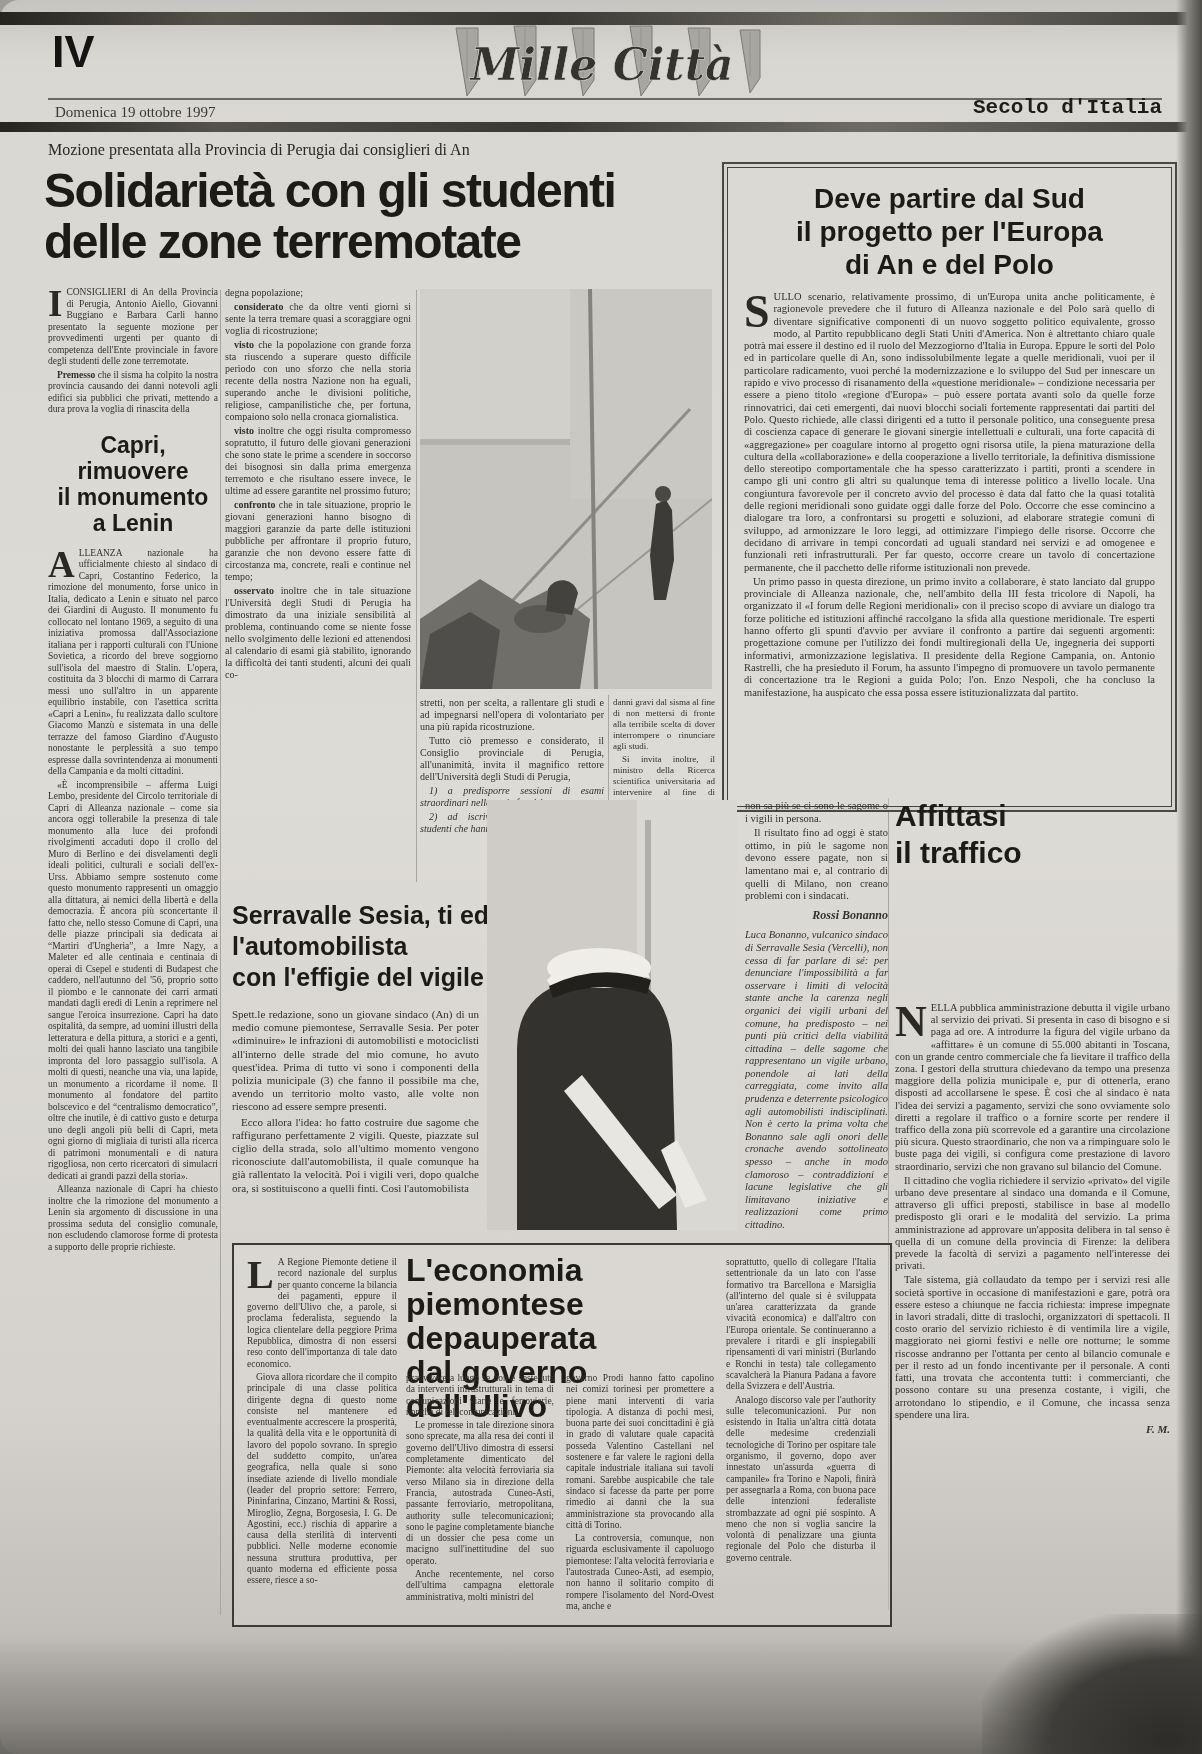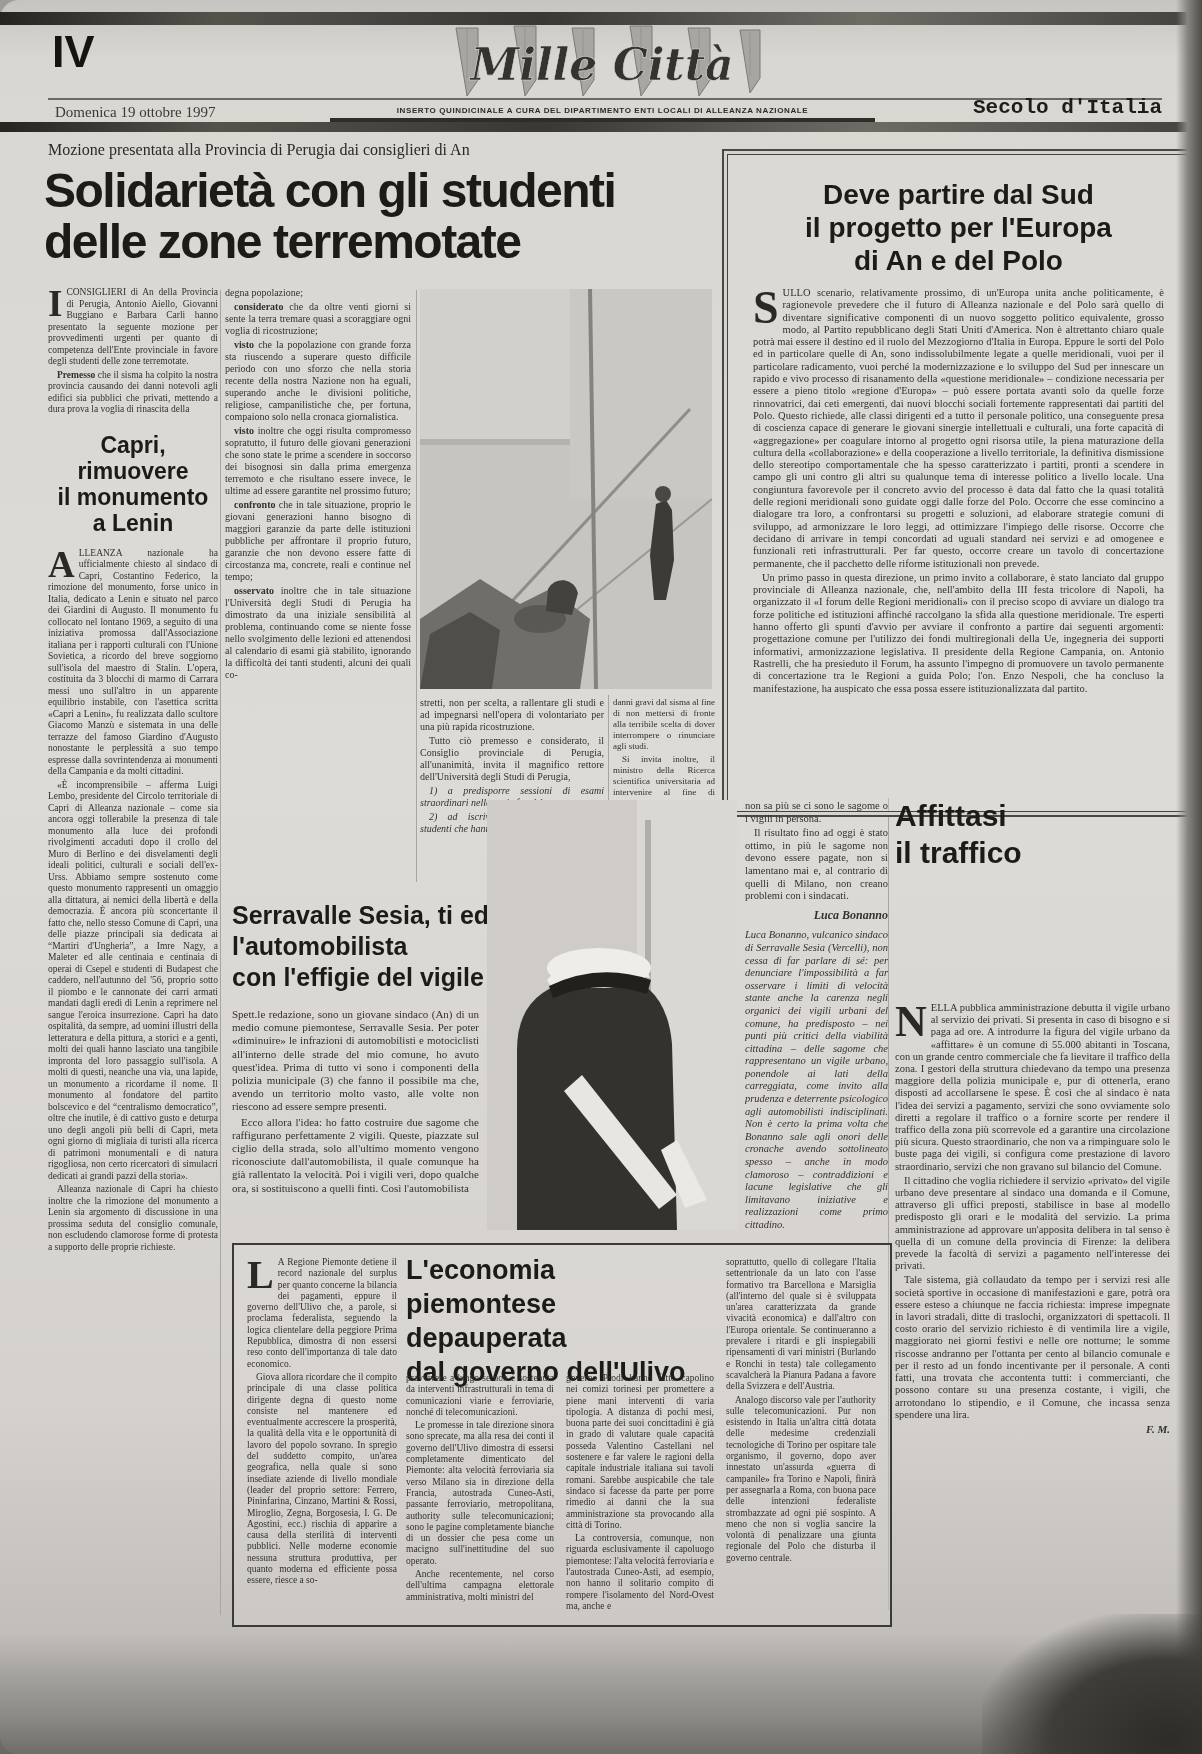--- a/index.html
+++ b/index.html
@@ -52,21 +52,20 @@
           <line x1="223" y1="4" x2="223" y2="54"></line>
         <line x1="281" y1="6" x2="281" y2="54"></line>
           <line x1="332" y1="8" x2="332" y2="52"></line>
       </g>
       <text x="184" y="56" text-anchor="middle" font-family="DejaVu Serif, serif" font-size="44" font-weight="bold" font-style="italic" fill="#35332f" stroke="#d8d6d1" stroke-width="0.6">Mille Città</text>
     </svg>
   </div>
 
   <div class="abs" style="left:48px;top:98px;width:1114px;height:2px;background:#6b6965;"></div>
   <div class="abs" style="left:55px;top:104px;font-size:15px;color:#3a3935;">Domenica 19 ottobre 1997</div>
-  <div class="abs" style="left:330px;top:106px;width:545px;text-align:center;font-family:'Liberation Sans',sans-serif;font-weight:bold;font-size:8px;letter-spacing:0.6px;color:#2c2b28;border-bottom:4px solid #2e2d2a;padding-bottom:3px;">INSERTO QUINDICINALE A CURA DEL DIPARTIMENTO ENTI LOCALI DI ALLEANZA NAZIONALE</div>
   <div class="abs" style="left:962px;top:96px;width:200px;text-align:right;font-family:Liberation Mono, monospace;font-weight:bold;font-size:21px;color:#1e1d1a;">Secolo d'Italia</div>
   <div class="abs band" style="left:0;top:122px;width:1202px;height:10px;"></div>
 
   <div class="abs" style="left:48px;top:141px;font-size:16px;color:#2a2925;">Mozione presentata alla Provincia di Perugia dai consiglieri di An</div>
   <div class="abs hl" style="left:44px;top:163px;font-size:48px;letter-spacing:-1.5px;">Solidarietà con gli studenti</div>
   <div class="abs hl" style="left:44px;top:214px;font-size:48px;letter-spacing:-1.5px;">delle zone terremotate</div>
 
   <div class="abs rule-v" style="left:220px;top:290px;height:1325px;"></div>
   <div class="abs rule-v" style="left:416px;top:290px;height:592px;"></div>
   <div class="abs rule-v" style="left:608px;top:695px;height:188px;"></div>
@@ -117,21 +116,21 @@
     <p class="noind">stretti, non per scelta, a rallentare gli studi e ad impegnarsi nell'opera di volontariato per una più rapida ricostruzione.</p>
     <p>Tutto ciò premesso e considerato, il Consiglio provinciale di Perugia, all'unanimità, invita il magnifico rettore dell'Università degli Studi di Perugia,</p>
     <p class="ital">1) a predisporre sessioni di esami straordinari nelle varie facoltà;</p>
     <p class="ital">2) ad iscrivere gratuitamente quegli studenti che hanno subito</p>
   </div>
   <div class="abs body-text" style="left:613px;top:697px;width:102px;height:186px;overflow:hidden;font-size:9px;line-height:11px;">
     <p class="noind">danni gravi dal sisma al fine di non mettersi di fronte alla terribile scelta di dover interrompere o rinunciare agli studi.</p>
     <p>Si invita inoltre, il ministro della Ricerca scientifica universitaria ad intervenire al fine di tutelare il diritto allo studio, soprattutto in questi momenti di difficoltà, affinché l'università, ritenuta tempio del sapere e della cultura, dia una risposta degna della sua fama e della sua storia.</p>
   </div>
 
-  <div class="abs" style="left:727px;top:154px;width:443px;height:638px;border:1px solid #45433f;padding:9px;box-shadow:0 0 0 3px #d6d4cf, 0 0 0 5px #4a4844;background:rgba(222,220,215,0.35);">
+  <div class="abs" style="left:727px;top:167px;width:443px;height:638px;border:1px solid #45433f;padding:0;box-shadow:0 0 0 3px #d6d4cf, 0 0 0 5px #4a4844;background:rgba(222,220,215,0.35);">
     <div class="hl" style="text-align:center;font-size:28px;line-height:33px;margin-top:14px;">
       <div>Deve partire dal Sud</div>
       <div>il progetto per l'Europa</div>
       <div>di An e del Polo</div>
     </div>
     <div class="body-text" style="margin:10px 16px 0 16px;font-size:10.5px;line-height:12.3px;height:460px;overflow:hidden;">
       <p class="noind"><span class="dc" style="font-size:46px;line-height:38px;">S</span><span>ULLO scenario, relativamente prossimo, di un'Europa unita anche politicamente, è ragionevole prevedere che il futuro di Alleanza nazionale e del Polo sarà quello di diventare significative componenti di un nuovo soggetto politico equivalente, grosso modo, al Partito repubblicano degli Stati Uniti d'America. Non è altrettanto chiaro quale potrà mai essere il destino ed il ruolo del Mezzogiorno d'Italia in Europa. Eppure le sorti del Polo ed in particolare quelle di An, sono indissolubilmente legate a quelle meridionali, vuoi per il particolare radicamento, vuoi perché la modernizzazione e lo sviluppo del Sud per innescare un rapido e vivo processo di risanamento della «questione meridionale» – condizione necessaria per essere a pieno titolo «regione d'Europa» – può essere portata avanti solo da quelle forze rinnovatrici, dai ceti emergenti, dai nuovi blocchi sociali fortemente rappresentati dai partiti del Polo. Questo richiede, alle classi dirigenti ed a tutto il personale politico, una conseguente presa di coscienza capace di generare le giovani sinergie intellettuali e culturali, una forte capacità di «aggregazione» per coagulare intorno al progetto ogni risorsa utile, la piena maturazione della cultura della «collaborazione» e della cooperazione a livello territoriale, la definitiva dismissione dello stereotipo comportamentale che ha spesso caratterizzato i partiti, pronti a scendere in campo gli uni contro gli altri su qualunque tema di interesse politico a livello locale. Una congiuntura favorevole per il concreto avvio del processo è data dal fatto che la quasi totalità delle regioni meridionali sono guidate oggi dalle forze del Polo. Occorre che esse comincino a dialogare tra loro, a confrontarsi su progetti e soluzioni, ad elaborare strategie comuni di sviluppo, ad armonizzare le loro leggi, ad ottimizzare l'impiego delle risorse. Occorre che decidano di arrivare in tempi concordati ad uguali standard nei servizi e ad omogenee e funzionali reti infrastrutturali. Per far questo, occorre creare un tavolo di concertazione permanente, che il pacchetto delle riforme istituzionali non prevede.</span></p>
       <p>Un primo passo in questa direzione, un primo invito a collaborare, è stato lanciato dal gruppo provinciale di Alleanza nazionale, che, nell'ambito della III festa tricolore di Napoli, ha organizzato il «I forum delle Regioni meridionali» con il preciso scopo di avviare un dialogo tra forze politiche ed istituzioni affinché raccolgano la sfida alla questione meridionale. Tre esperti hanno offerto gli spunti d'avvio per avviare il confronto a partire dai seguenti argomenti: progettazione comune per l'utilizzo dei fondi multiregionali della Ue, ingegneria dei supporti informativi, armonizzazione legislativa. Il presidente della Regione Campania, on. Antonio Rastrelli, che ha presieduto il Forum, ha assunto l'impegno di promuovere un tavolo permanente di concertazione tra le Regioni a guida Polo; l'on. Enzo Nespoli, che ha concluso la manifestazione, ha auspicato che essa possa essere istituzionalizzata dal partito.</p>
     </div>
   </div>
@@ -156,41 +155,41 @@
       <ellipse cx="112" cy="168" rx="52" ry="20" fill="#efede8"></ellipse>
       <path d="M62 186 q50 -24 102 -6 l-4 14 q-48 -16 -94 4 z" fill="#22201d"></path>
       <path d="M95 275 l95 120 -18 14 -95 -118 z" fill="#e8e6e1"></path>
       <path d="M190 340 l30 60 -22 8 -24 -58 z" fill="#ebe9e4"></path>
     </svg>
   </div>
 
   <div class="abs body-text" style="left:745px;top:800px;width:143px;height:435px;overflow:hidden;font-size:10.5px;line-height:12.6px;">
     <p class="noind">non sa più se ci sono le sagome o i vigili in persona.</p>
     <p>Il risultato fino ad oggi è stato ottimo, in più le sagome non devono essere pagate, non si lamentano mai e, al contrario di quelli di Milano, non creano problemi con i sindacati.</p>
-    <p class="sig ital" style="font-size:12px;margin:6px 0;">Luca Bonanno</p>
+    <p class="sig ital" style="font-size:12px;margin:6px 0;">Rossi Bonanno</p>
     <p class="noind ital" style="margin-top:8px;">Luca Bonanno, vulcanico sindaco di Serravalle Sesia (Vercelli), non cessa di far parlare di sé: per denunciare l'impossibilità a far osservare i limiti di velocità stante anche la carenza negli organici dei vigili urbani del comune, ha predisposto – nei punti più critici della viabilità cittadina – delle sagome che rappresentano un vigile urbano, ponendole ai lati della carreggiata, come invito alla prudenza e deterrente psicologico agli automobilisti indisciplinati. Non è certo la prima volta che Bonanno sale agli onori delle cronache avendo sottolineato spesso – anche in modo clamoroso – contraddizioni e lacune legislative che gli limitavano iniziative e realizzazioni come primo cittadino.</p>
   </div>
 
   <div class="abs hl" style="left:895px;top:797px;font-size:30px;line-height:37px;width:275px;">
     <div>Affittasi</div>
     <div>il traffico</div>
   </div>
   <div class="abs body-text" style="left:895px;top:1002px;width:275px;height:600px;overflow:hidden;font-size:10.5px;line-height:12.2px;">
     <p class="noind"><span class="dc" style="font-size:44px;line-height:36px;">N</span><span>ELLA pubblica amministrazione debutta il vigile urbano al servizio dei privati. Si presenta in caso di bisogno e si paga ad ore. A introdurre la figura del vigile urbano da «affittare» è un comune di 55.000 abitanti in Toscana, con un grande centro commerciale che fa lievitare il traffico della zona. I gestori della struttura chiedevano da tempo una presenza maggiore della polizia municipale e, pur di ottenerla, erano disposti ad accollarsene le spese. È così che al sindaco è nata l'idea dei servizi a pagamento, servizi che sono ovviamente solo diretti a regolare il traffico o a fornire scorte per rendere il traffico della zona più scorrevole ed a garantire una circolazione più sicura. Questo straordinario, che non va a rimpinguare solo le buste paga dei vigili, si configura come prestazione di lavoro straordinario, servizi che non gravano sul bilancio del Comune.</span></p>
     <p>Il cittadino che voglia richiedere il servizio «privato» del vigile urbano deve presentare al sindaco una domanda e il Comune, attraverso gli uffici preposti, stabilisce in base al modello predisposto gli orari e le modalità del servizio. La prima amministrazione ad approvare un'apposita delibera in tal senso è quella di un comune della provincia di Firenze: la delibera prevede la facoltà di servizi a pagamento nell'interesse dei privati.</p>
     <p>Tale sistema, già collaudato da tempo per i servizi resi alle società sportive in occasione di manifestazioni e gare, potrà ora essere esteso a chiunque ne faccia richiesta: imprese impegnate in lavori stradali, ditte di traslochi, organizzatori di spettacoli. Il costo orario del servizio richiesto è di ventimila lire a vigile, maggiorato nei giorni festivi e nelle ore notturne; le somme riscosse andranno per l'ottanta per cento al bilancio comunale e per il resto ad un fondo incentivante per il personale. A conti fatti, una trovata che accontenta tutti: i commercianti, che possono contare su una presenza costante, i vigili, che arrotondano lo stipendio, e il Comune, che incassa senza spendere una lira.</p>
     <p class="sig ital" style="font-size:11px;">F. M.</p>
   </div>
 
   <div class="abs boxed" style="left:232px;top:1243px;width:656px;height:380px;background:rgba(224,222,217,0.3);">
     <div class="abs body-text" style="left:13px;top:12px;width:150px;height:354px;overflow:hidden;font-size:9.5px;line-height:11.3px;">
       <p class="noind"><span class="dc" style="font-size:40px;line-height:32px;">L</span><span>A Regione Piemonte detiene il record nazionale del surplus per quanto concerne la bilancia dei pagamenti, eppure il governo dell'Ulivo che, a parole, si proclama federalista, seguendo la logica clientelare della peggiore Prima Repubblica, dimostra di non essersi reso conto dell'importanza di tale dato economico.</span></p>
       <p>Giova allora ricordare che il compito principale di una classe politica dirigente degna di questo nome consiste nel mantenere ed eventualmente accrescere la prosperità, la qualità della vita e le opportunità di lavoro del popolo sovrano. In spregio del suddetto compito, un'area geografica, nella quale si sono insediate aziende di livello mondiale (leader del proprio settore: Ferrero, Pininfarina, Cinzano, Martini &amp; Rossi, Miroglio, Zegna, Borgosesia, I. G. De Agostini, ecc.) rischia di apparire a causa della sterilità di interventi pubblici. Nelle moderne economie nessuna struttura produttiva, per quanto moderna ed efficiente possa essere, riesce a so-</p>
     </div>
-    <div class="abs hl" style="left:172px;top:8px;width:300px;font-size:27px;line-height:34px;">
+    <div class="abs hl" style="left:172px;top:8px;width:300px;font-size:32px;line-height:34px;">
       <div>L'economia piemontese</div>
       <div>depauperata</div>
       <div>dal governo dell'Ulivo</div>
     </div>
     <div class="abs body-text" style="left:172px;top:128px;width:148px;height:238px;overflow:hidden;font-size:9.5px;line-height:11.3px;">
       <p class="noind">pravvivere a lungo se non è sostenuta da interventi infrastrutturali in tema di comunicazioni viarie e ferroviarie, nonché di telecomunicazioni.</p>
       <p>Le promesse in tale direzione sinora sono sprecate, ma alla resa dei conti il governo dell'Ulivo dimostra di essersi completamente dimenticato del Piemonte: alta velocità ferroviaria sia verso Milano sia in direzione della Francia, autostrada Cuneo-Asti, passante ferroviario, metropolitana, authority sulle telecomunicazioni; sono le pagine completamente bianche di un dossier che pesa come un macigno sull'inettitudine del suo operato.</p>
       <p>Anche recentemente, nel corso dell'ultima campagna elettorale amministrativa, molti ministri del</p>
     </div>
     <div class="abs body-text" style="left:332px;top:128px;width:148px;height:238px;overflow:hidden;font-size:9.5px;line-height:11.3px;">

